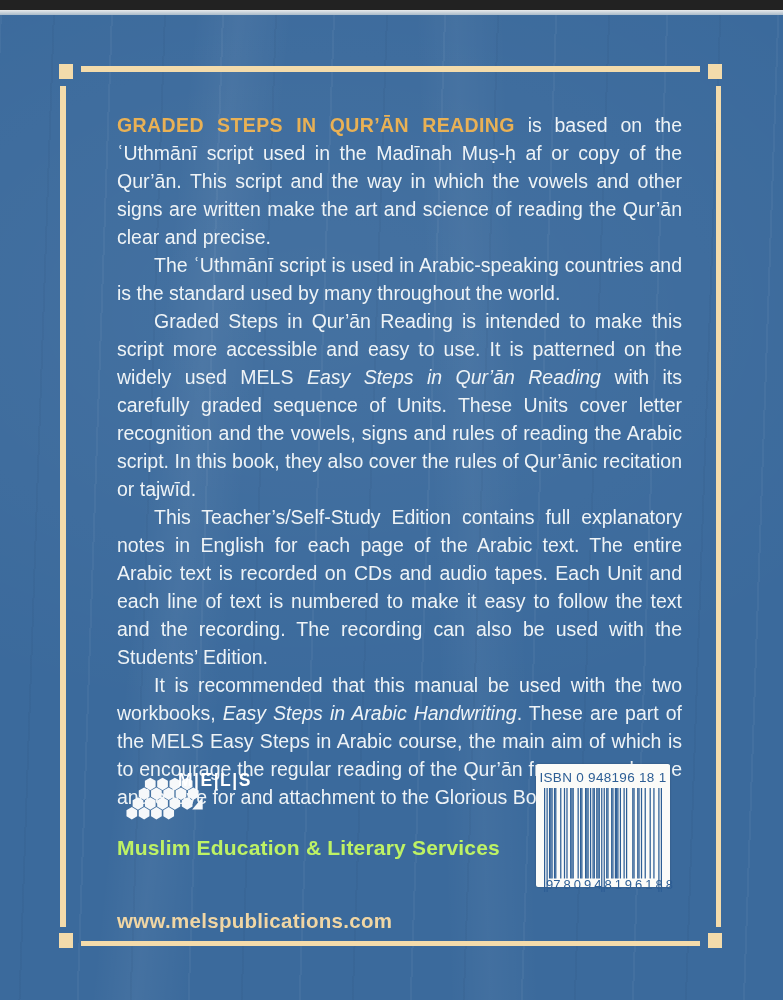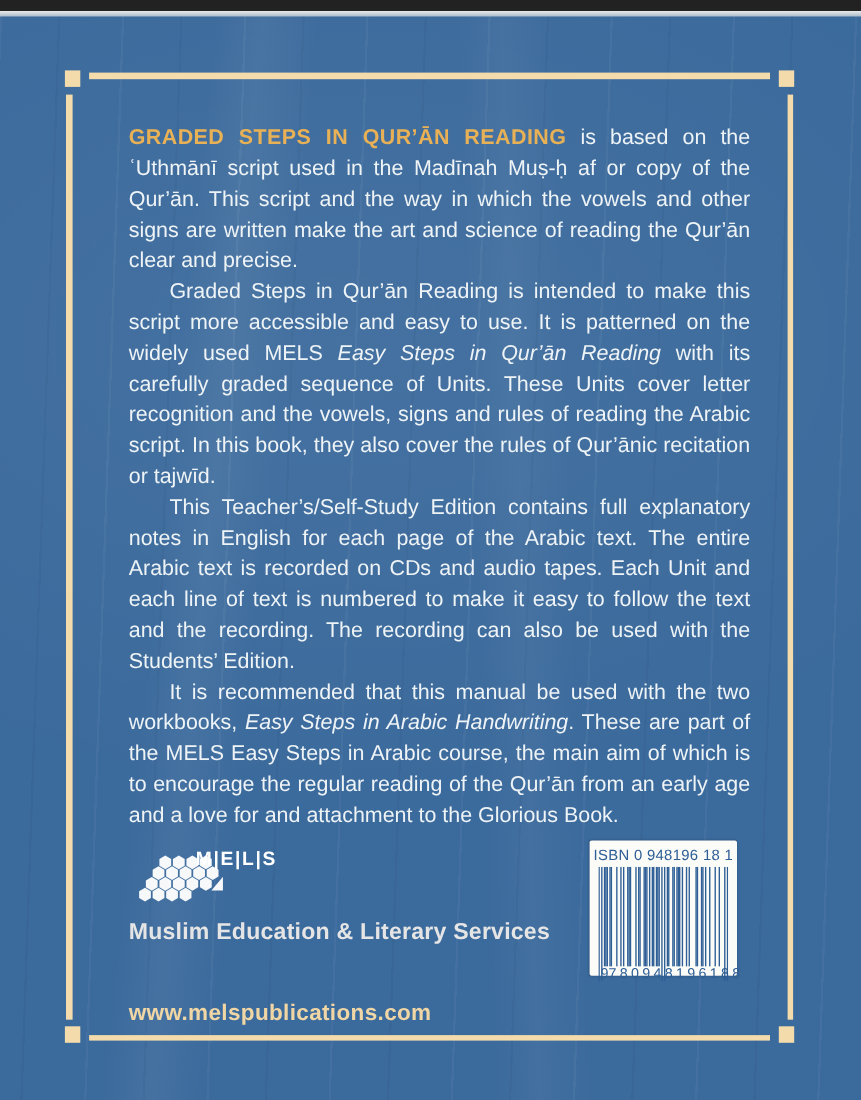--- a/index.html
+++ b/index.html
@@ -52,21 +52,21 @@
 
   
   .mels-logo{position:absolute;left:117px;top:767px;width:94px;height:45px;}
   .mels-logo polygon{fill:#f6f8fa;}
   .mels-text{
     position:absolute;left:178px;top:760px;
     color:#ffffff;font-size:17.5px;font-weight:700;letter-spacing:1.5px;
   }
   .pub-name{
     position:absolute;left:117px;top:826px;
-    color:#e5e5e5;font-size:21px;font-weight:700;letter-spacing:0.2px;
+    color:#bef264;font-size:21px;font-weight:700;letter-spacing:0.2px;
   }
   .website{
     position:absolute;left:117px;top:899px;
     color:var(--cream-text,#f0d6a4);font-size:20.5px;font-weight:700;letter-spacing:0.3px;
   }
 
   
   .barcode-panel{
     position:absolute;left:536px;top:754px;width:134px;height:123px;
     background:#fbfbf8;border-radius:2px;
@@ -102,20 +102,21 @@
     <div class="fr line-left"></div>
     <div class="fr line-right"></div>
     <div class="fr sq tl"></div>
     <div class="fr sq tr"></div>
     <div class="fr sq bl"></div>
     <div class="fr sq br"></div>
   </div>
 
   <div class="blurb" id="blurb">
       <p><span class="title">GRADED STEPS IN QUR’ĀN READING</span><span> is based on the ʿUthmānī script used in the Madīnah Muṣ-ḥ af or copy of the Qur’ān. This script and the way in which the vowels and other signs are written make the art and science of reading the Qur’ān clear and precise.</span></p>
+      <p class="indent"><span>The ʿUthmānī script is used in Arabic-speaking countries and is the standard used by many throughout the world.</span></p>
       <p class="indent"><span>Graded Steps in Qur’ān Reading is intended to make this script more accessible and easy to use. It is patterned on the widely used MELS </span><span class="em">Easy Steps in Qur’ān Reading</span><span> with its carefully graded sequence of Units. These Units cover letter recognition and the vowels, signs and rules of reading the Arabic script. In this book, they also cover the rules of Qur’ānic recitation or tajwīd.</span></p>
       <p class="indent"><span>This Teacher’s/Self-Study Edition contains full explanatory notes in English for each page of the Arabic text. The entire Arabic text is recorded on CDs and audio tapes. Each Unit and each line of text is numbered to make it easy to follow the text and the recording. The recording can also be used with the Students’ Edition.</span></p>
       <p class="indent"><span>It is recommended that this manual be used with the two work­books, </span><span class="em">Easy Steps in Arabic Handwriting</span><span>. These are part of the MELS Easy Steps in Arabic course, the main aim of which is to encourage the regular reading of the Qur’ān from an early age and a love for and attachment to the Glorious Book.</span></p>
     </div>
 
   <div>
     <svg class="mels-logo" id="mels-logo" viewBox="0 0 130 62" preserveAspectRatio="xMidYMid meet">
         <polygon points="53.4,13.8 46.0,18.1 38.6,13.8 38.6,5.2 46.0,0.9 53.4,5.2"></polygon>
         <polygon points="70.4,13.8 63.0,18.1 55.6,13.8 55.6,5.2 63.0,0.9 70.4,5.2"></polygon>
         <polygon points="87.4,13.8 80.0,18.1 72.6,13.8 72.6,5.2 80.0,0.9 87.4,5.2"></polygon>

